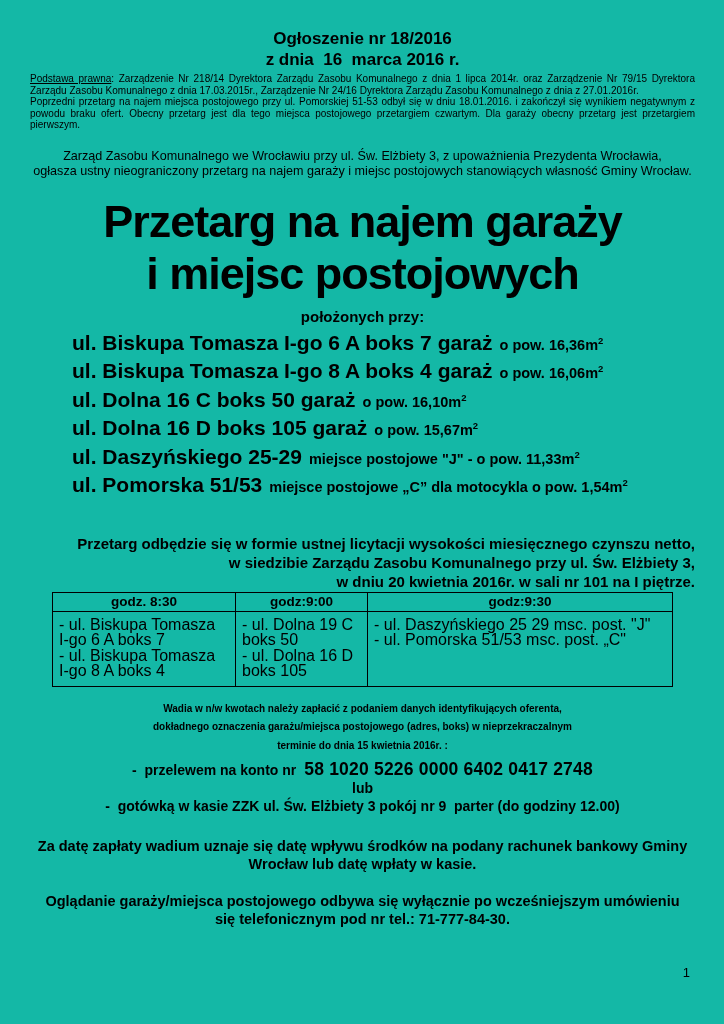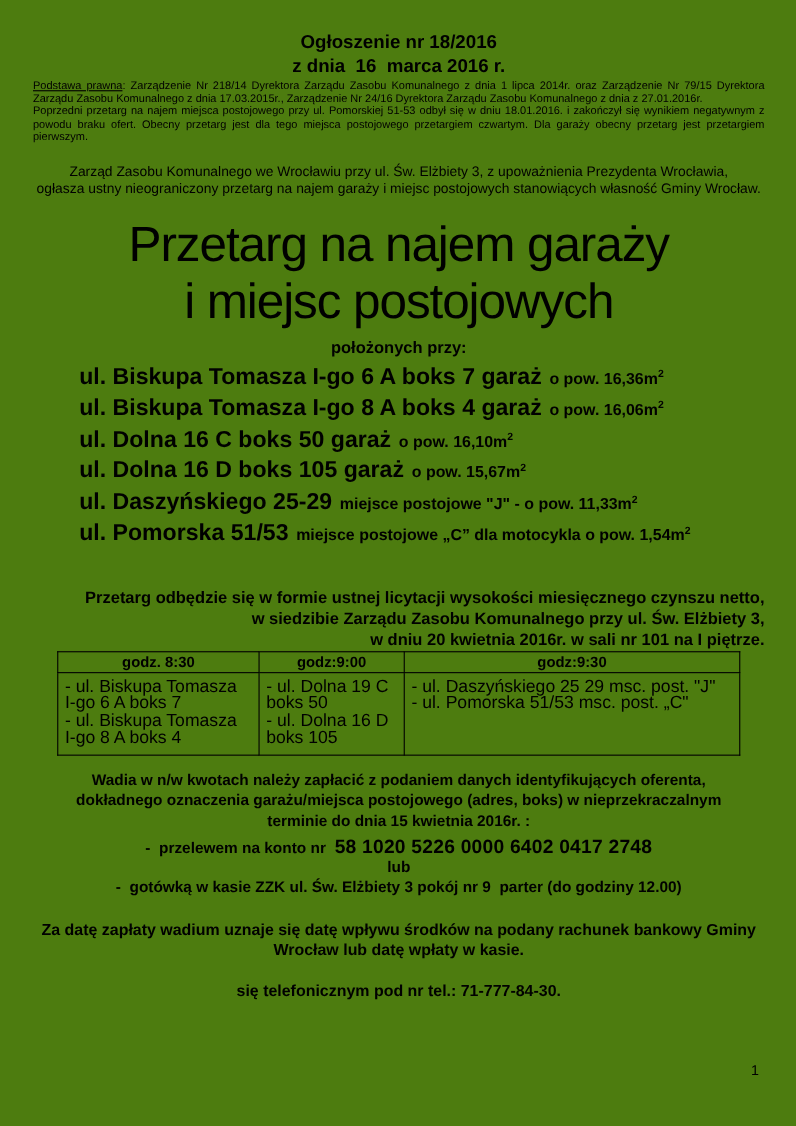--- a/index.html
+++ b/index.html
@@ -1,43 +1,43 @@
 <!DOCTYPE html>
 <html lang="pl"><head>
 <meta charset="utf-8">
 <style>
   html,body { margin:0; padding:0; background:#888; }
   .page {
-    width:724px; height:1024px; position:relative; background:#4d7c0f;
+    width:724px; height:1024px; position:relative; background:#14b8a6;
     font-family:"Liberation Sans","DejaVu Sans",sans-serif; color:#000;
     box-sizing:border-box; padding:28px 29px 0 30px; overflow:hidden;
     margin:0 auto;
   }
   .doc-header { font-weight:bold; font-size:17px; line-height:21px; text-align:center; }
   .ws-pre { white-space:pre; }
   .legal { margin-top:3px; font-size:10px; line-height:11.6px; text-align:justify; }
   .legal p { margin:0; }
   .underline { text-decoration:underline; }
   .intro { margin-top:18px; text-align:center; font-size:12.6px; line-height:15.5px; }
   .nowrap { white-space:nowrap; }
-  .main-title { margin-top:16px; text-align:center; font-weight:normal; font-size:45px; line-height:52px; letter-spacing:-1px; }
+  .main-title { margin-top:16px; text-align:center; font-weight:bold; font-size:45px; line-height:52px; letter-spacing:-1px; }
   .located { margin-top:8px; text-align:center; font-weight:bold; font-size:15px; line-height:18px; }
   .locations { margin-top:4px; padding-left:42px; }
   .loc-line { font-weight:bold; font-size:21px; line-height:25.5px; white-space:nowrap; }
   .loc-detail { font-size:14.5px; margin-left:7px; }
   .loc-detail sup { font-size:9.5px; vertical-align:super; line-height:0; }
   .auction { margin-top:33px; text-align:right; font-weight:bold; font-size:15px; line-height:19px; }
   .sched-title { margin-top:11px; text-align:center; font-weight:bold; font-size:14px; line-height:17px; }
   table.schedule { border-collapse:collapse; margin:1px auto 0 auto; table-layout:fixed; }
   table.schedule th, table.schedule td { border:1.5px solid #000; }
   table.schedule th { font-size:13.5px; font-weight:bold; text-align:center; padding:1px 2px 2px 2px; }
   table.schedule td { font-size:16px; line-height:15.5px; padding:5px 6px 7px 6px; vertical-align:top; font-weight:normal; }
   .col-a { width:178px; } .col-b { width:127px; } .col-c { width:300px; }
   .deposit { margin-top:13px; text-align:center; font-weight:bold; }
-  .dep-line { font-size:14px; line-height:18.5px; white-space:nowrap; }
+  .dep-line { font-size:10px; line-height:18.5px; white-space:nowrap; }
   .transfer { margin-top:4px; font-size:14px; line-height:21px; white-space:pre; }
   .account { font-size:17.5px; margin-left:8px; letter-spacing:0.2px; }
   .or-label { font-size:14px; line-height:15px; text-align:center; font-weight:bold; }
   .cash-line { font-size:14px; line-height:18px; white-space:pre; text-align:center; font-weight:bold; margin-top:1px; }
   .payment { margin-top:23px; text-align:center; font-weight:bold; font-size:14.5px; line-height:17.5px; }
   .viewing { margin-top:20px; text-align:center; font-weight:bold; font-size:14.5px; line-height:17.5px; }
   .page-number { position:absolute; right:34px; bottom:44px; font-size:13px; }
 </style>
 </head>
 <body>
@@ -128,18 +128,19 @@
     <div class="or-label">lub</div>
     <div class="cash-line">-  gotówką w kasie ZZK ul. Św. Elżbiety 3 pokój nr 9  parter (do godziny 12.00)</div>
   </div>
 
   <div class="payment">
     <div class="nowrap">Za datę zapłaty wadium uznaje się datę wpływu środków na podany rachunek bankowy Gminy</div>
     <div class="nowrap">Wrocław lub datę wpłaty w kasie.</div>
   </div>
 
   <div class="viewing">
+    <div class="nowrap">Oglądanie garaży/miejsca postojowego odbywa się wyłącznie po wcześniejszym umówieniu</div>
     <div class="nowrap">się telefonicznym pod nr tel.: 71-777-84-30.</div>
   </div>
 
   <div class="page-number">1</div>
 
 </div>
 
 </body></html>

